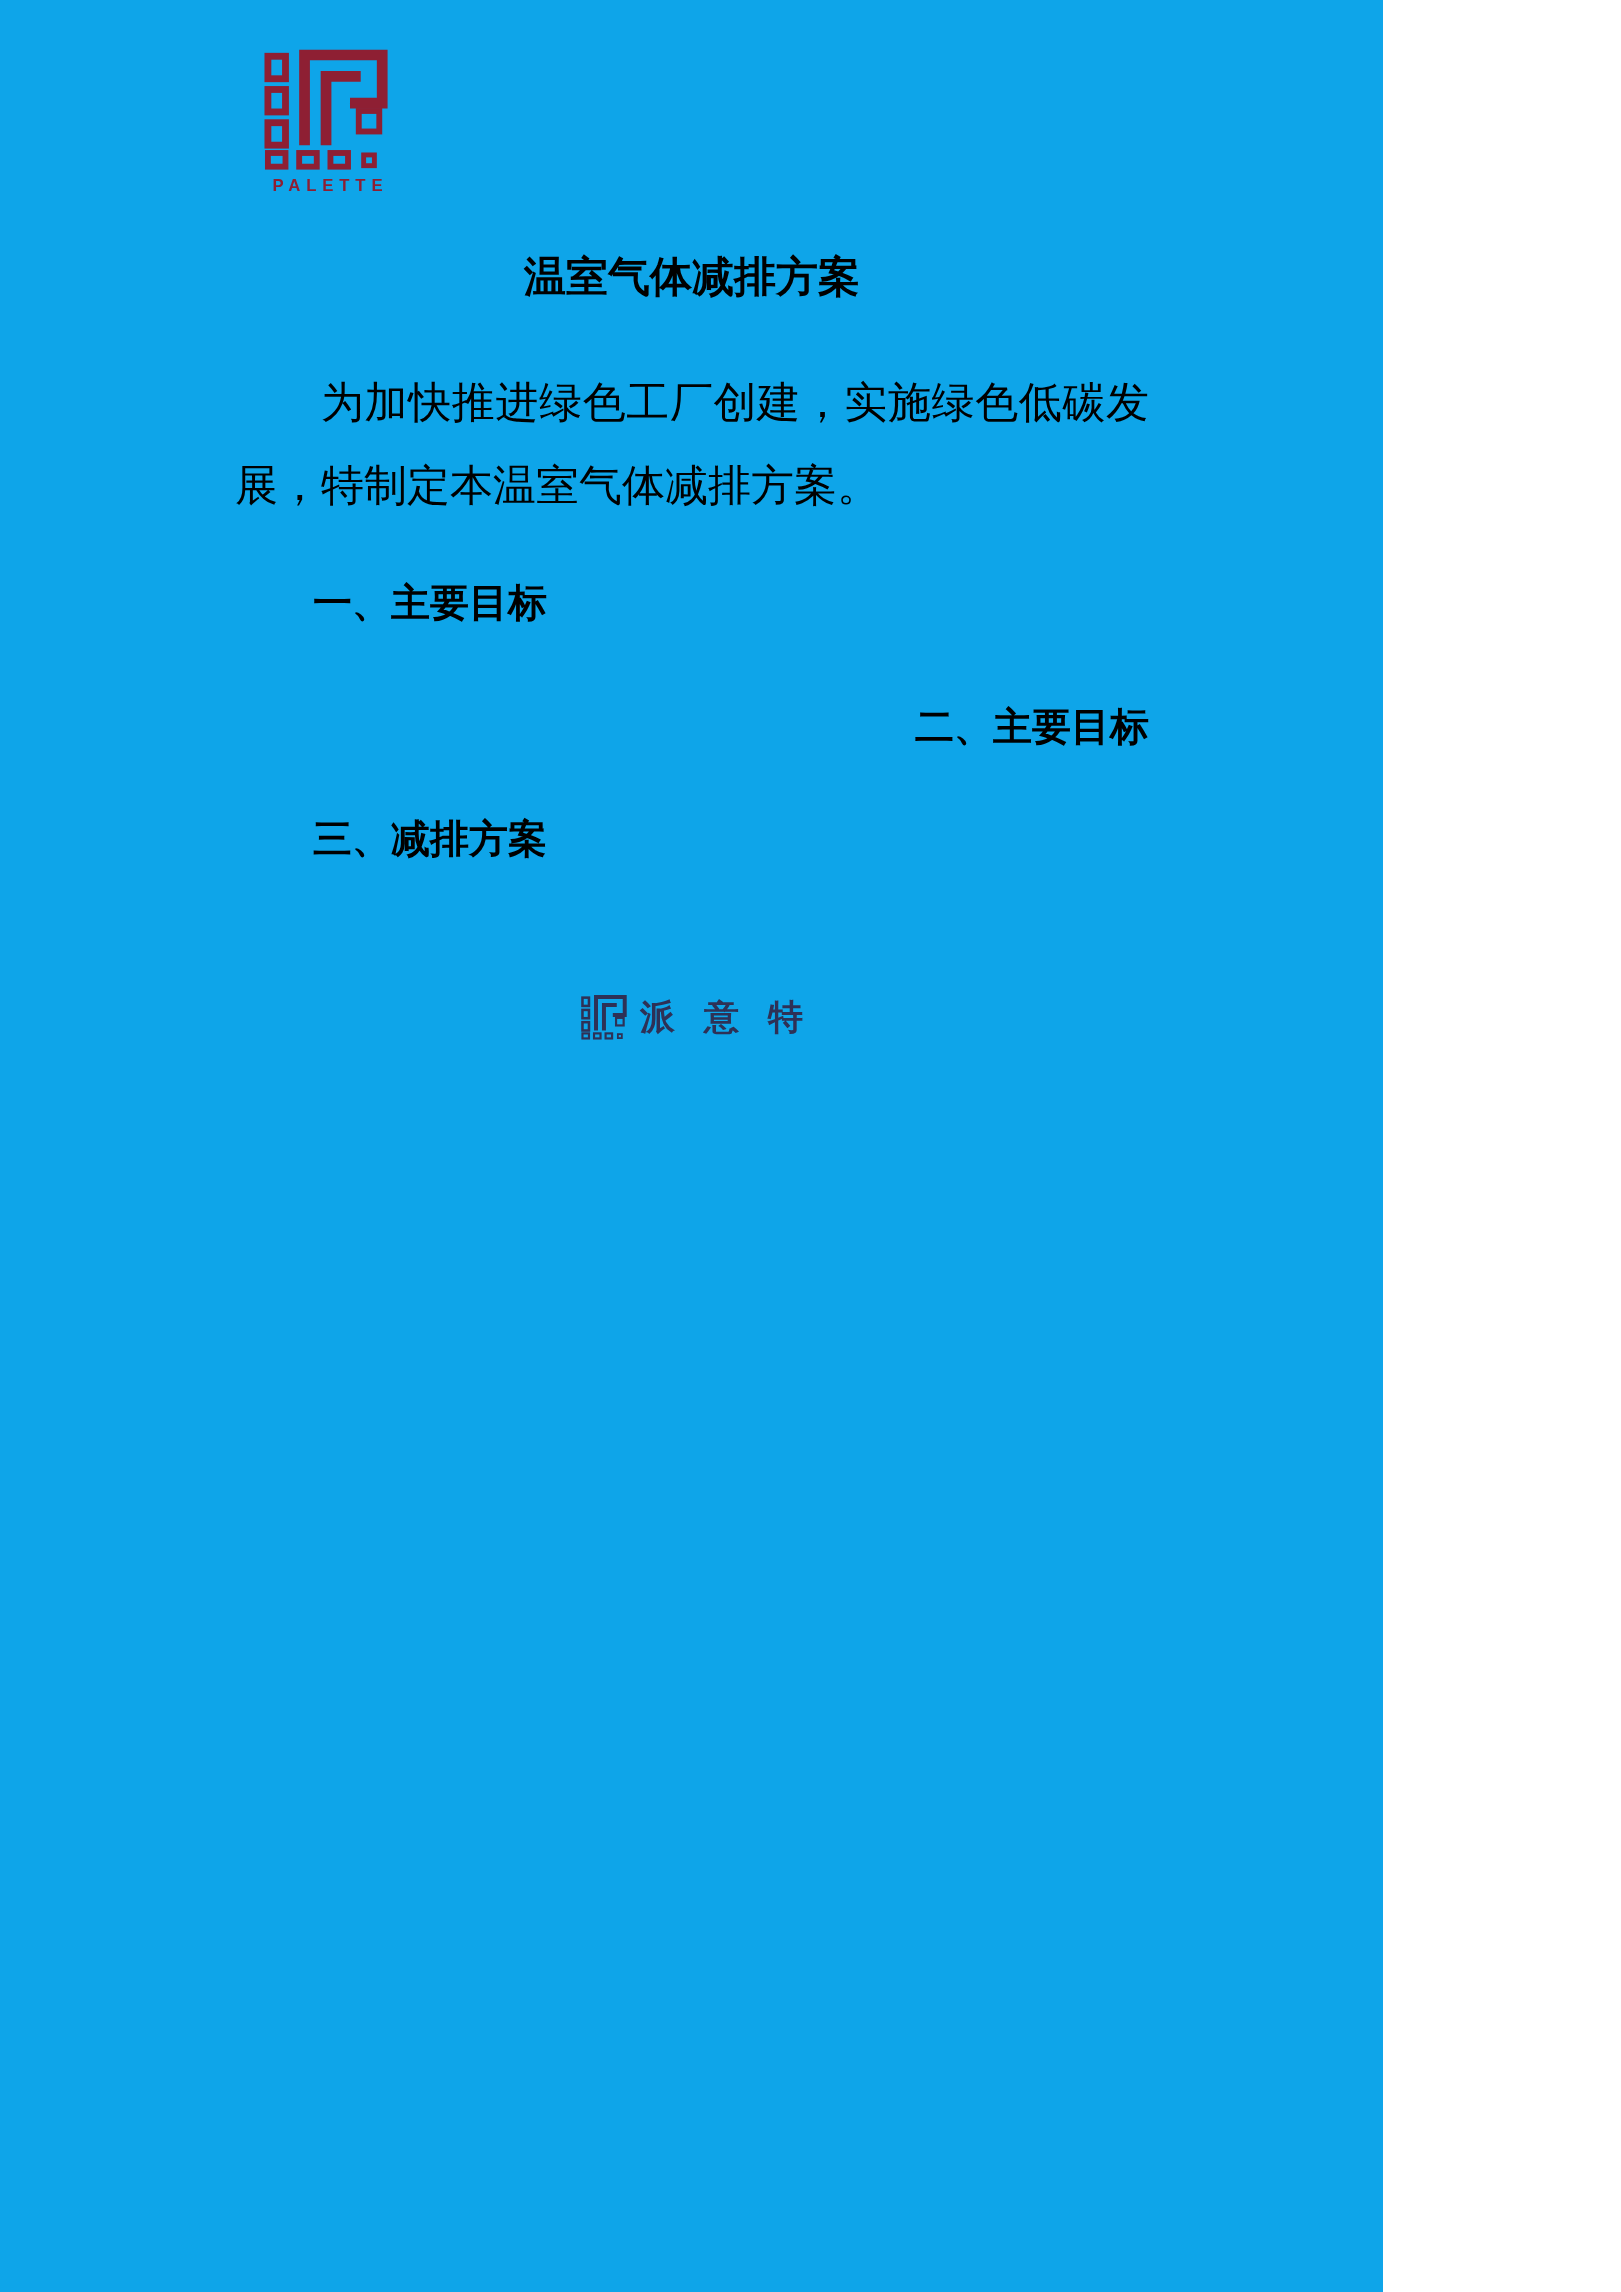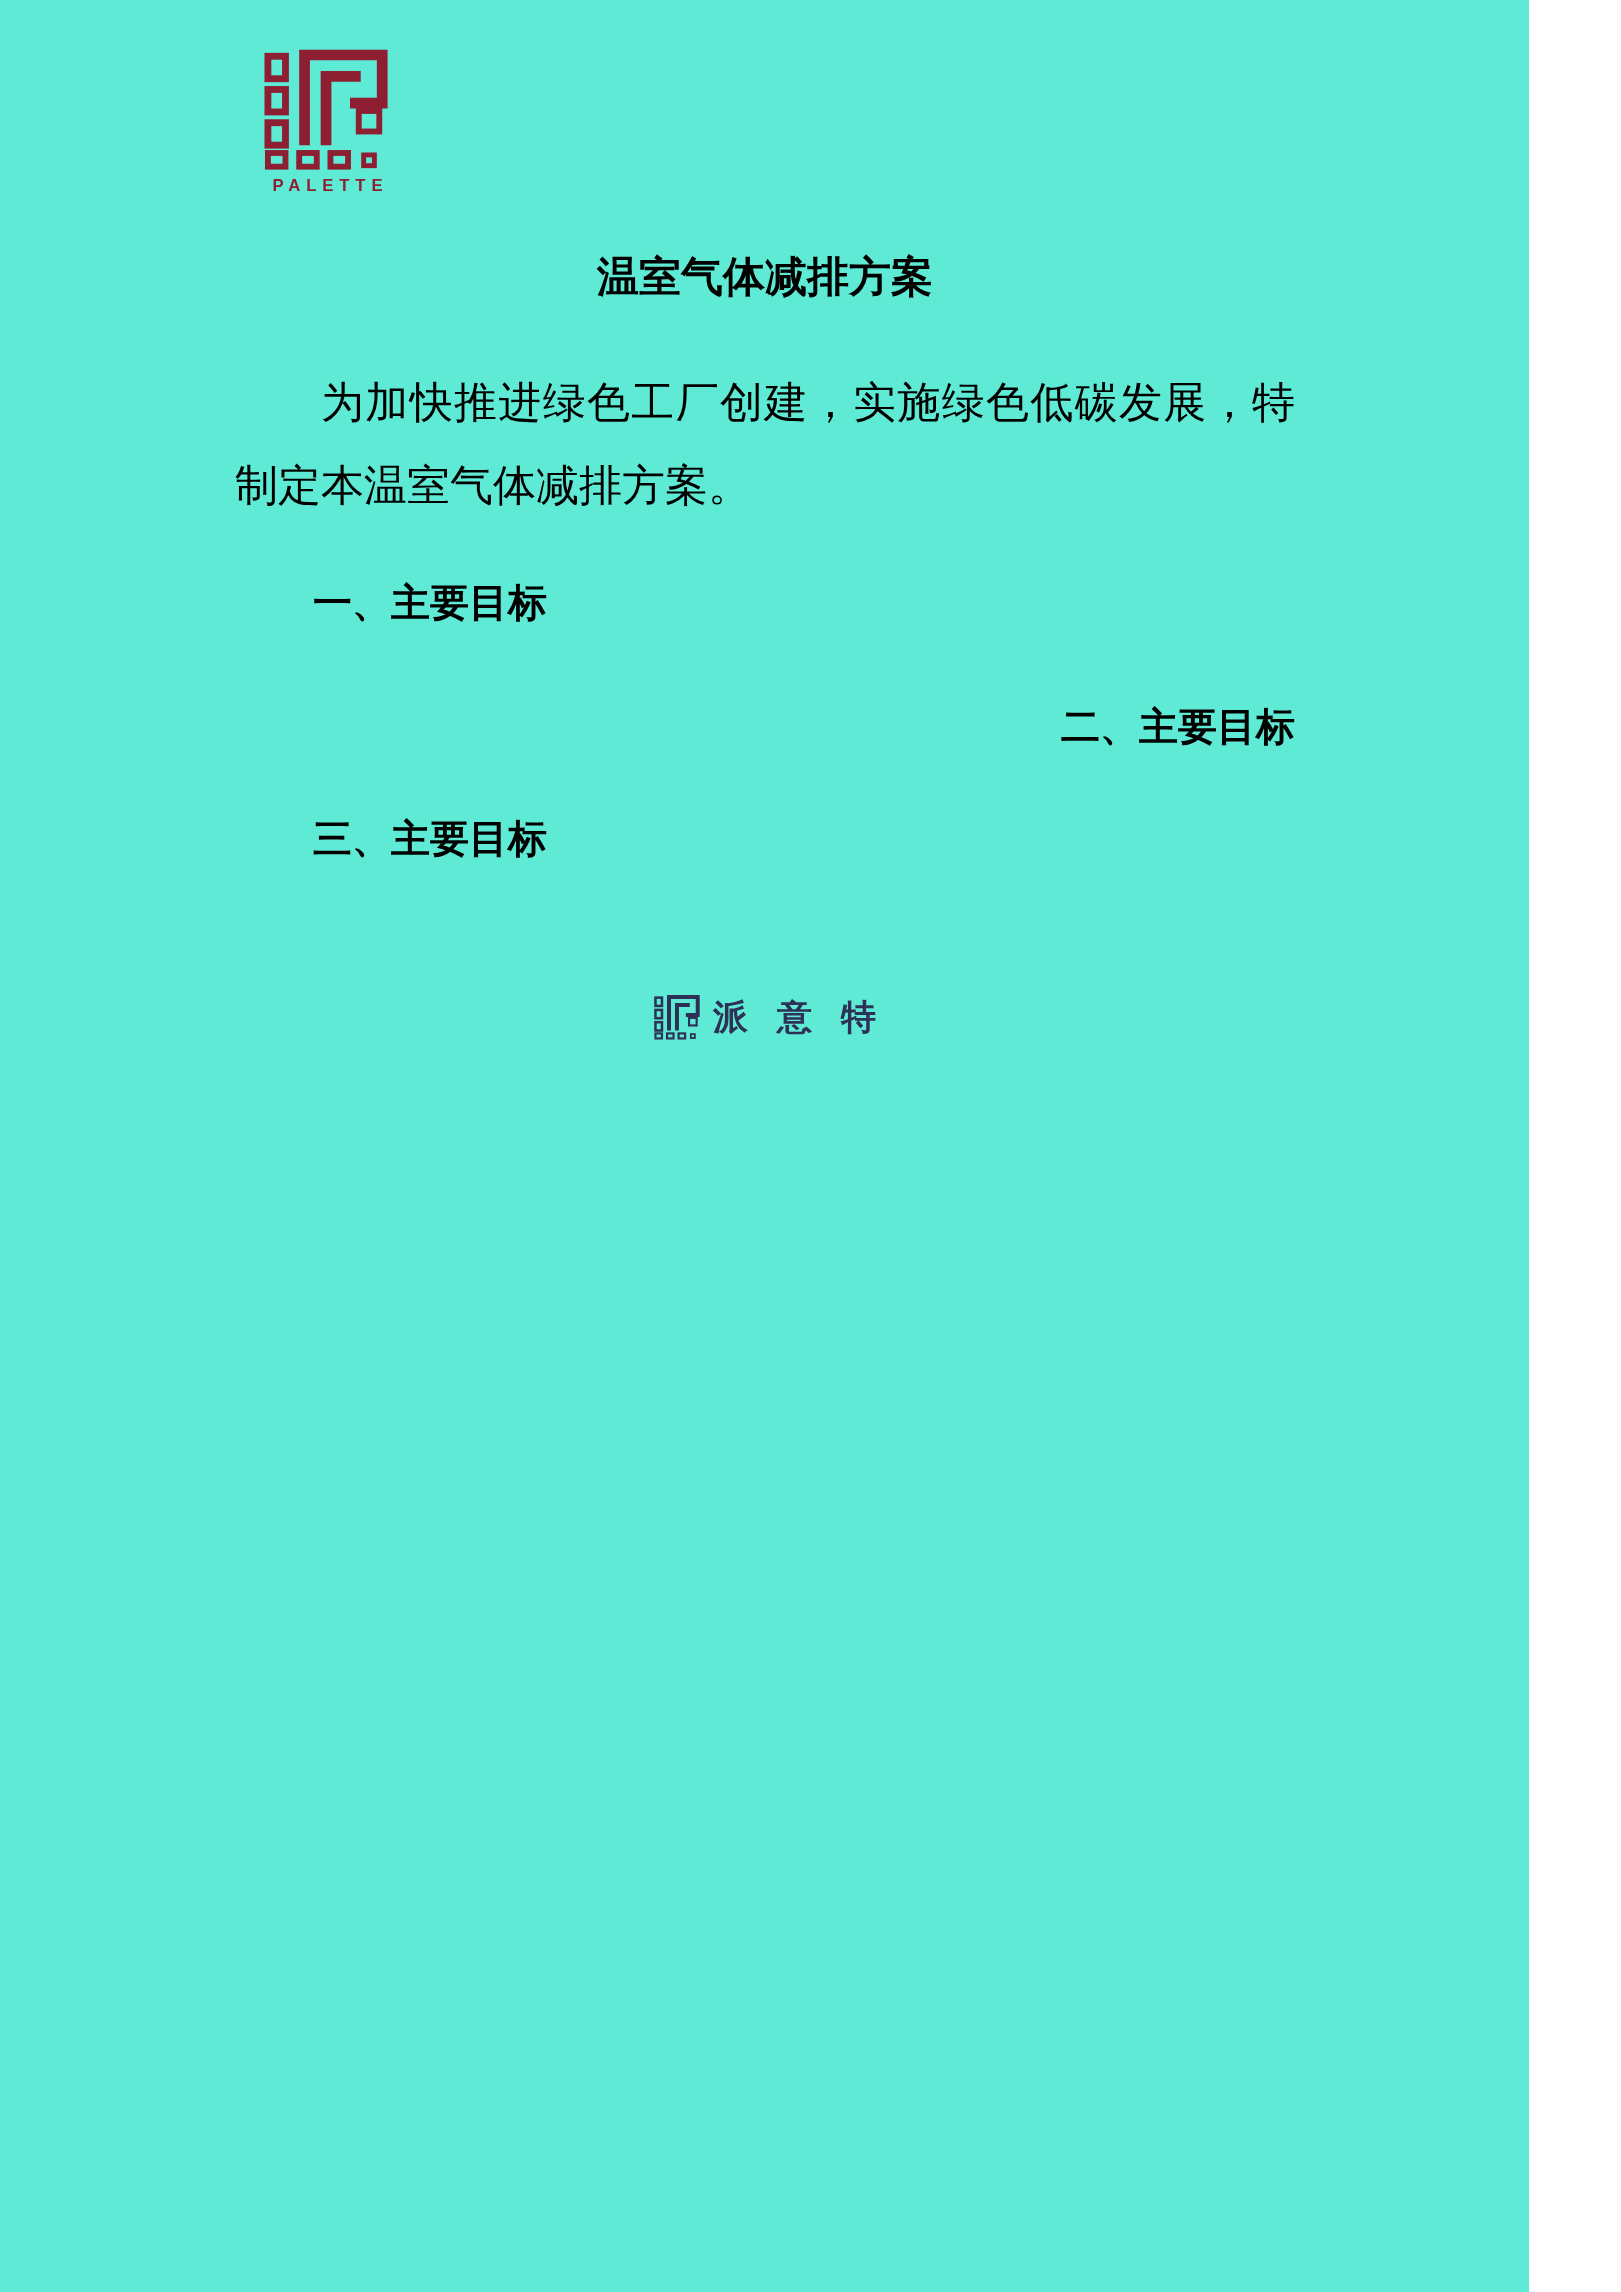--- a/index.html
+++ b/index.html
@@ -1,19 +1,19 @@
 <!DOCTYPE html>
 <html><head>
 <meta charset="utf-8">
 <style>
   html,body { margin:0; padding:0; background:#ffffff; }
   .page {
     position:relative;
-    width:1529px; height:2293px;
-    background:#5eead4;
+    width:1383px; height:2293px;
+    background:#0ea5e9;
     color:#000000;
     font-family:"Liberation Serif","DejaVu Serif",serif;
     overflow:hidden;
   }
 
   
   .header-logo {
     position:absolute; left:263px; top:49px; width:129px;
     color:#8e1f33; text-align:center;
   }
@@ -98,21 +98,21 @@
     <h1 class="doc-title">温室气体减排方案</h1>
 
     <p class="body" id="intro-para">为加快推进绿色工厂创建，实施绿色低碳发展，特制定本温室气体减排方案。</p>
 
     <h2 class="section" id="heading-1">一、主要目标</h2>
 
 
     <h2 class="section" id="heading-2">二、主要目标</h2>
 
 
-    <h2 class="section" id="heading-3">三、主要目标</h2>
+    <h2 class="section" id="heading-3">三、减排方案</h2>
 
 
     <div class="footer">
       <svg width="47" height="45" viewBox="0 0 48 46">
         <use href="#palette-mark"></use>
       </svg>
       <span class="brand">派意特</span>
     </div>
 
   </div>

